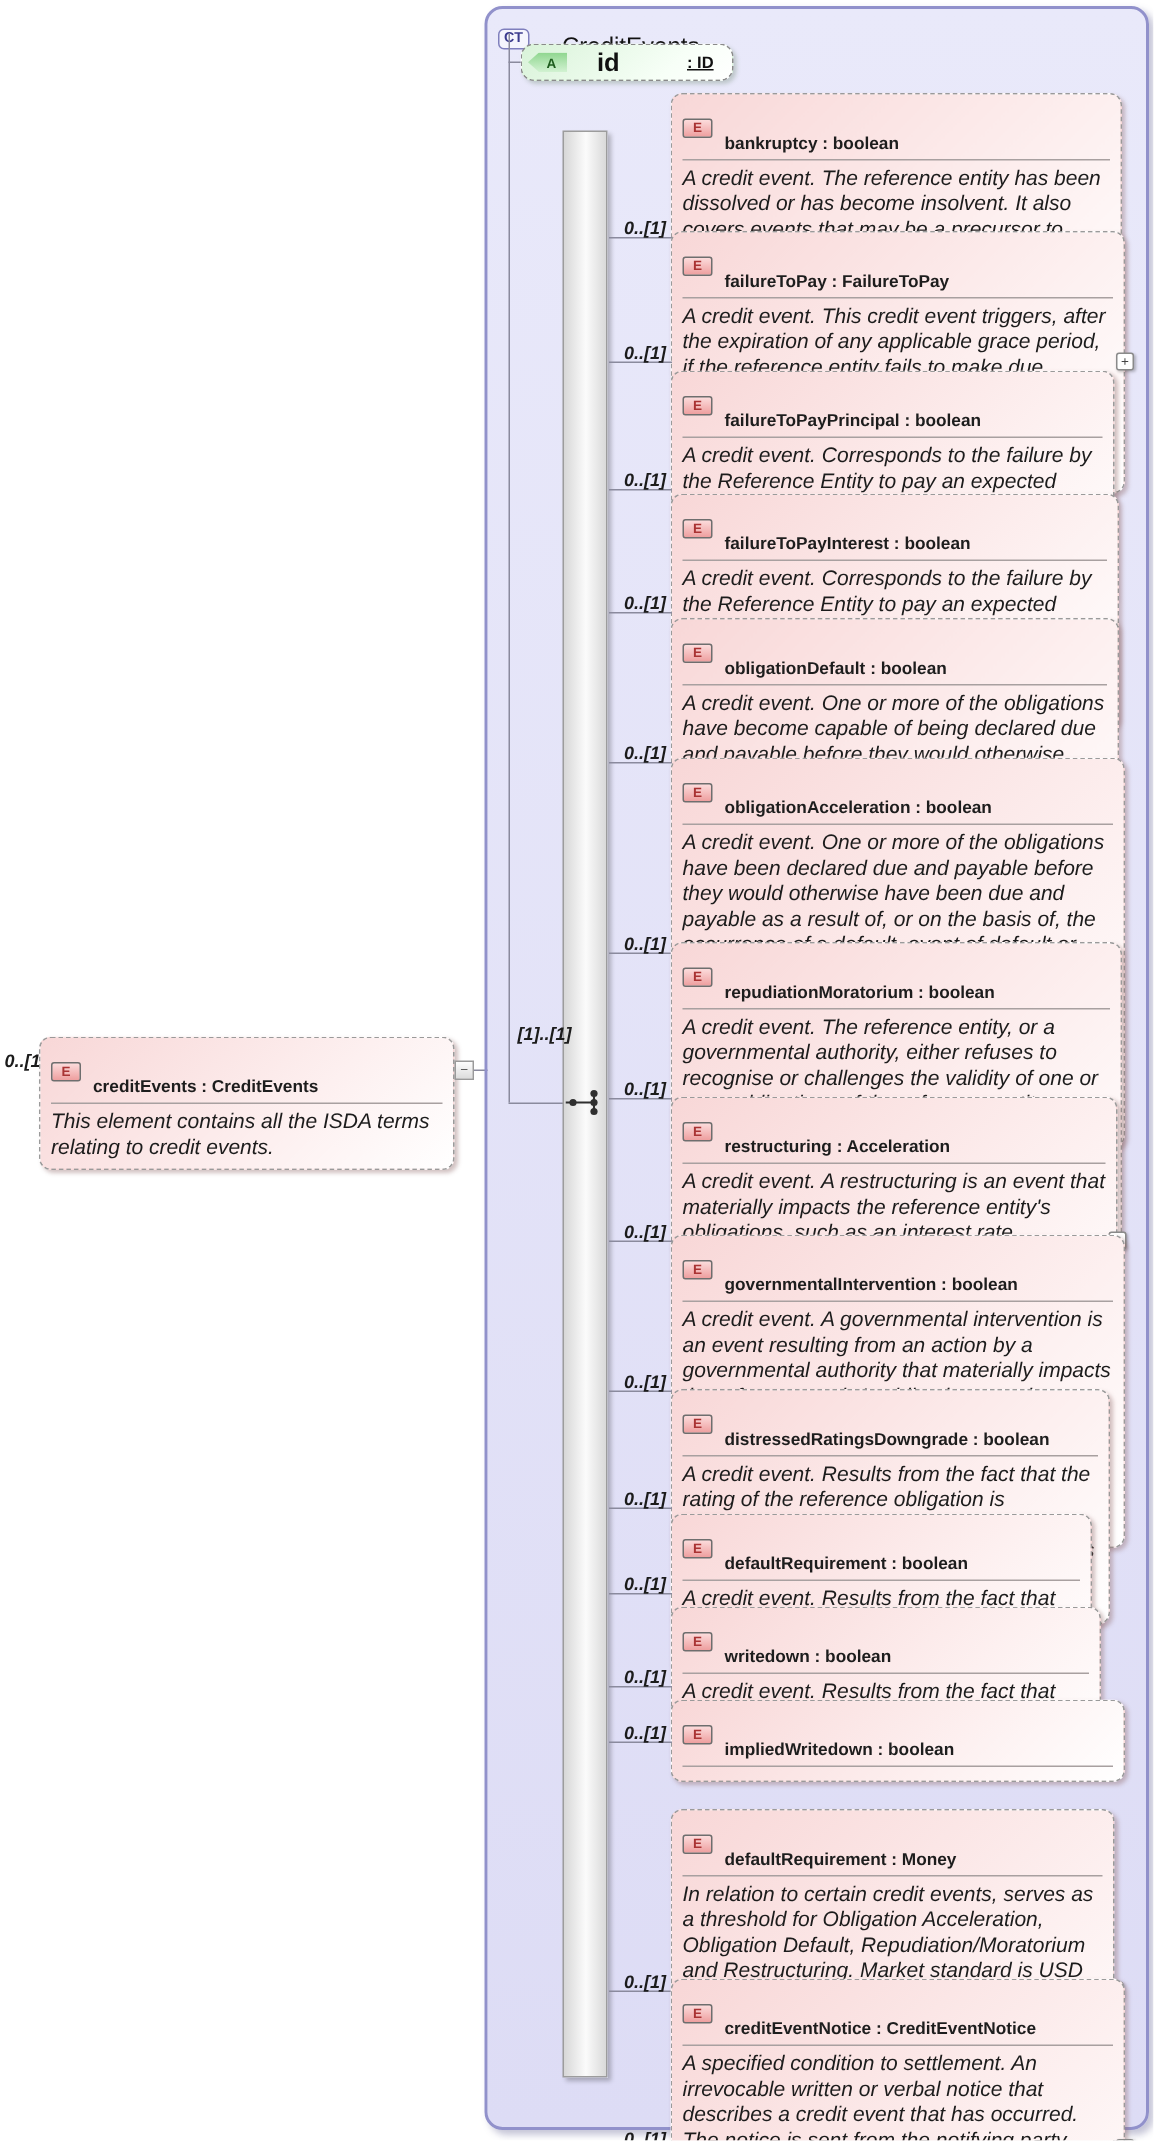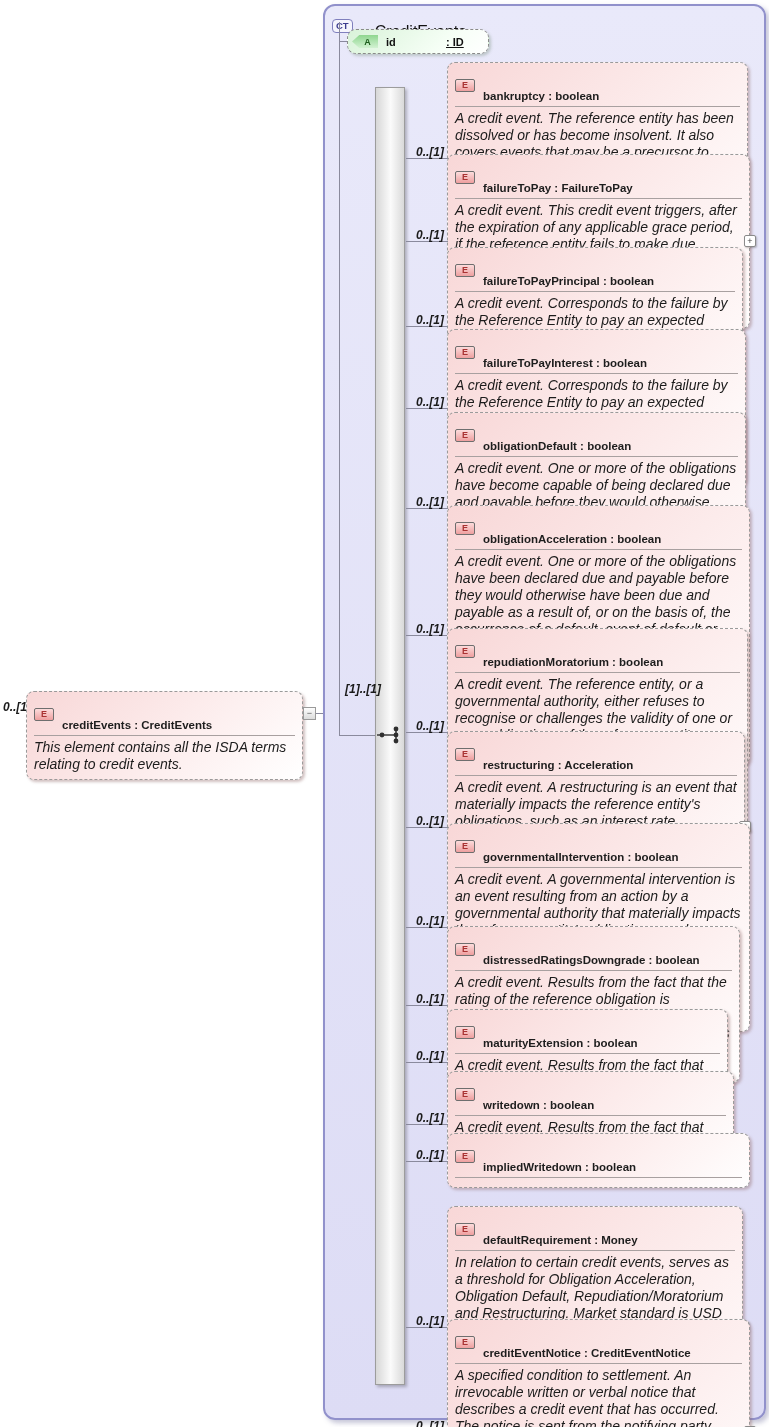--- a/index.html
+++ b/index.html
@@ -29,21 +29,21 @@
     box-shadow:2px 2px 3px rgba(90,120,90,.3);
     display:flex; align-items:center; gap:8px; padding:0 6px 0 4px;
   }
   .a-badge {
     width:26px; height:13px; flex:0 0 26px;
     clip-path:polygon(0 50%, 28% 0, 100% 0, 100% 100%, 28% 100%);
     background:linear-gradient(#8fd68f,#d2f2d2);
     color:#1d5c1d; font-size:9px; font-weight:bold;
     display:flex; align-items:center; justify-content:center; padding-left:5px;
   }
-  .attr-name { font-size:11px; font-weight:bold; color:#111; width:52px; }
+  .attr-name { font-size:17px; font-weight:bold; color:#111; width:52px;margin-left:12px; }
   .attr-type { font-size:11px; font-weight:bold; color:#111;text-decoration:underline; }
 
   
   .line { position:absolute; background:#8a8a9d; }
   .h { height:1px; } .v { width:1px; }
 
   
   .card { font-size:12px; font-style:italic; font-weight:bold; color:#1b1b1b; white-space:nowrap; }
   .group-card { position:absolute; left:20px; top:676px; }
 
@@ -237,21 +237,21 @@
           <span class="title">distressedRatingsDowngrade : boolean</span>
         </div>
       <div class="sep"></div>
       <div class="ann">A credit event. Results from the fact that the rating of the reference obligation is downgraded to a distressed rating level. From a usage standpoint, this credit event is typically not applicable in case of RMBS trades.</div>
     </div>
 
     <div class="elbox child" style="top:1003px; width:281px;">
       <span class="card">0..[1]</span>
       <div class="head">
           <span class="e-badge">E</span>
-          <span class="title">maturityExtension : boolean</span>
+          <span class="title">defaultRequirement : boolean</span>
         </div>
       <div class="sep"></div>
       <div class="ann">A credit event. Results from the fact that the underlier fails to make principal payments as expected.</div>
     </div>
 
     <div class="elbox child" style="top:1065px; width:287px;">
       <span class="card">0..[1]</span>
       <div class="head">
           <span class="e-badge">E</span>
           <span class="title">writedown : boolean</span>

